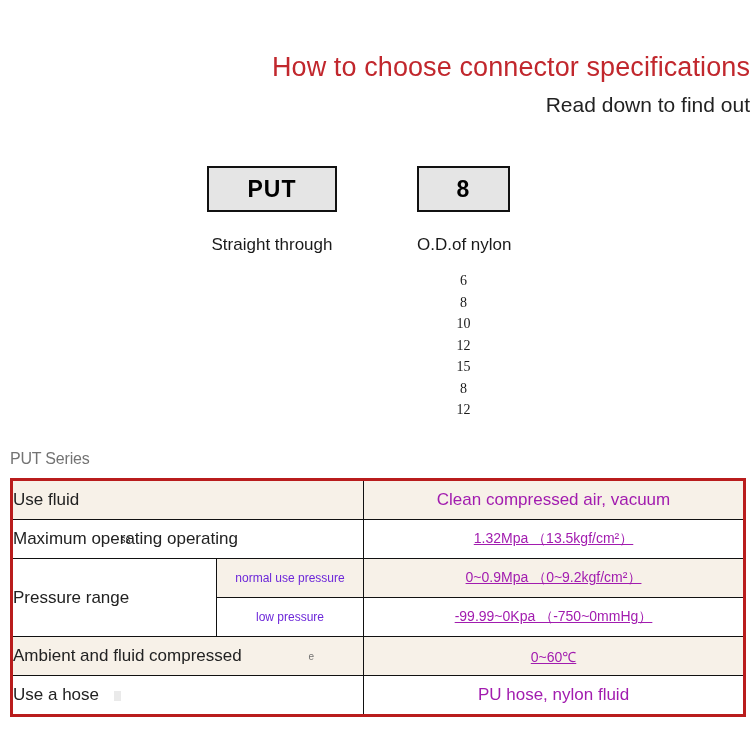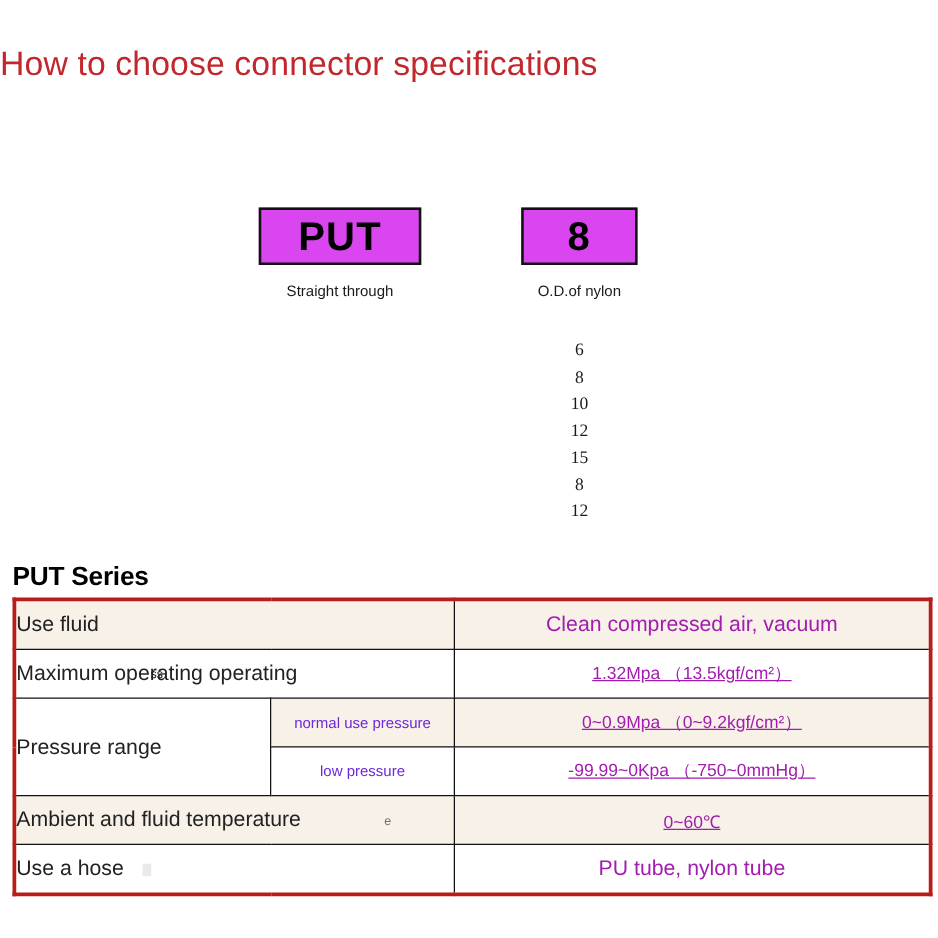--- a/index.html
+++ b/index.html
@@ -13,23 +13,23 @@
     font-family: "Liberation Sans", sans-serif;
     color: #1a1a1a;
     overflow: hidden;
     position: relative;
   }
 
   
   .header {
     position: absolute;
     left: 0;
-    top: 32px;
+    top: 48px;
     width: 750px;
-    text-align: left;
+    text-align: right;
   }
   .main-title {
     font-size: 27px;
     font-weight: 400;
     color: #c1272d;
     letter-spacing: 0.1px;
     line-height: 38px;
     margin: 0;
   }
   .sub-title {
@@ -50,33 +50,33 @@
   }
   .code-group {
     position: absolute;
     text-align: center;
   }
   .code-group.g1 { left: 207px; width: 130px; }
   .code-group.g2 { left: 417px; width: 93px; }
 
   .code-box {
     border: 2px solid #111111;
-    background: #d946ef;
+    background: #e5e5e5;
     height: 42px;
     line-height: 42px;
-    font-size: 32px;
+    font-size: 23px;
     font-weight: bold;
     letter-spacing: 1px;
     color: #000000;
     box-sizing: content-box;
   }
   .code-caption {
-    font-size: 12px;
-    color: #1a1a1a;
-    margin-top: 13px;
+    font-size: 17px;
+    color: #1a1a1a;
+    margin-top: 25px;
     line-height: 16px;
     white-space: nowrap;
   }
 
   
   .option-list {
     position: absolute;
     left: 417px;
     top: 270px;
     width: 93px;
@@ -87,23 +87,23 @@
     line-height: 21.5px;
     color: #1a1a1a;
     font-family: "Liberation Serif", serif;
   }
 
   
   .series-heading {
     position: absolute;
     left: 10px;
     top: 450px;
-    font-size: 21px;
-    font-weight: bold;
-    color: #000000;
+    font-size: 16px;
+    font-weight: normal;
+    color: #737373;
     letter-spacing: -0.2px;
   }
 
   
   .spec-table {
     position: absolute;
     left: 10px;
     top: 478px;
     width: 733px;
     border-collapse: collapse;
@@ -171,20 +171,21 @@
     font-size: 10px;
     color: #1a1a1a;
     white-space: nowrap;
   }
 </style>
 </head>
 <body>
 
 <div class="header">
   <h1 class="main-title">How to choose connector specifications</h1>
+  <div class="sub-title">Read down to find out</div>
 </div>
 
 <div class="code-boxes">
 
   <div class="code-group g1">
     <div class="code-box">PUT</div>
     <div class="code-caption">Straight through</div>
   </div>
 
   <div class="code-group g2">
@@ -235,28 +236,28 @@
       <td class="val val-sm">0~0.9Mpa （0~9.2kgf/cm²）</td>
     </tr>
 
     <tr class="row-plain">
       <td class="sub-lbl">low pressure</td>
       <td class="val val-sm">-99.99~0Kpa （-750~0mmHg）</td>
     </tr>
 
     <tr class="row-shade">
       <td class="lbl" colspan="2">
-        <span>Ambient and fluid temperature</span>
+        <span>Ambient and fluid compressed</span>
         <span class="artifact">e</span>
       </td>
       <td class="val val-sm">0~60℃</td>
     </tr>
 
     <tr class="row-plain">
       <td class="lbl" colspan="2">
         <span>Use a hose</span>
         <span class="artifact-faint"></span>
       </td>
-      <td class="val">PU tube, nylon tube</td>
+      <td class="val">PU hose, nylon fluid</td>
     </tr>
 
   </tbody>
 </table>
 
 </body></html>

